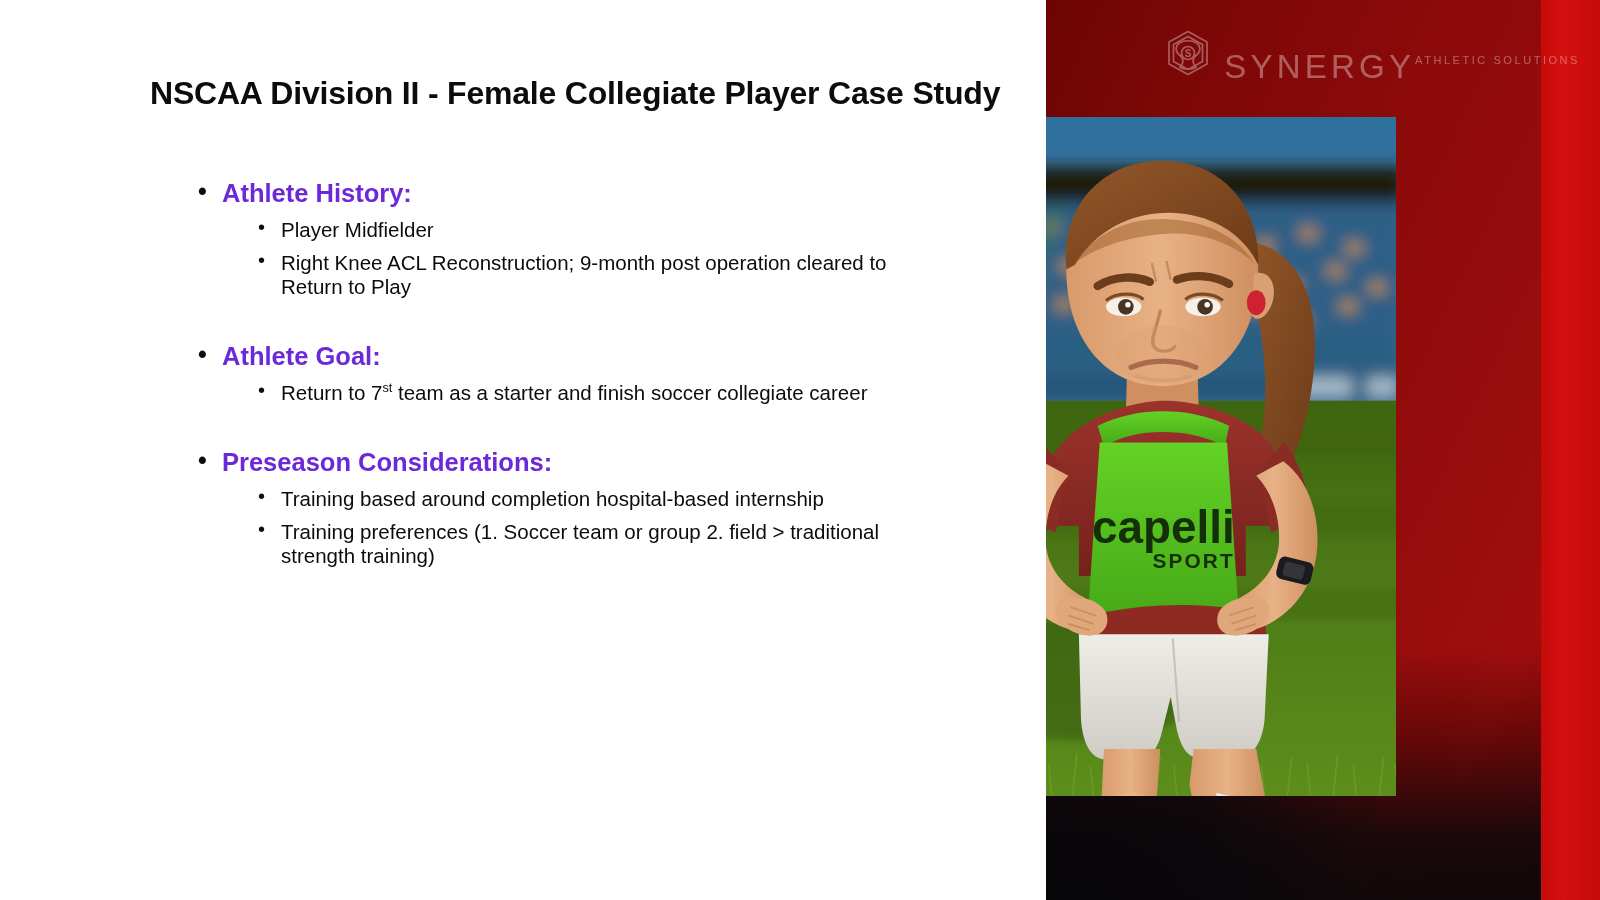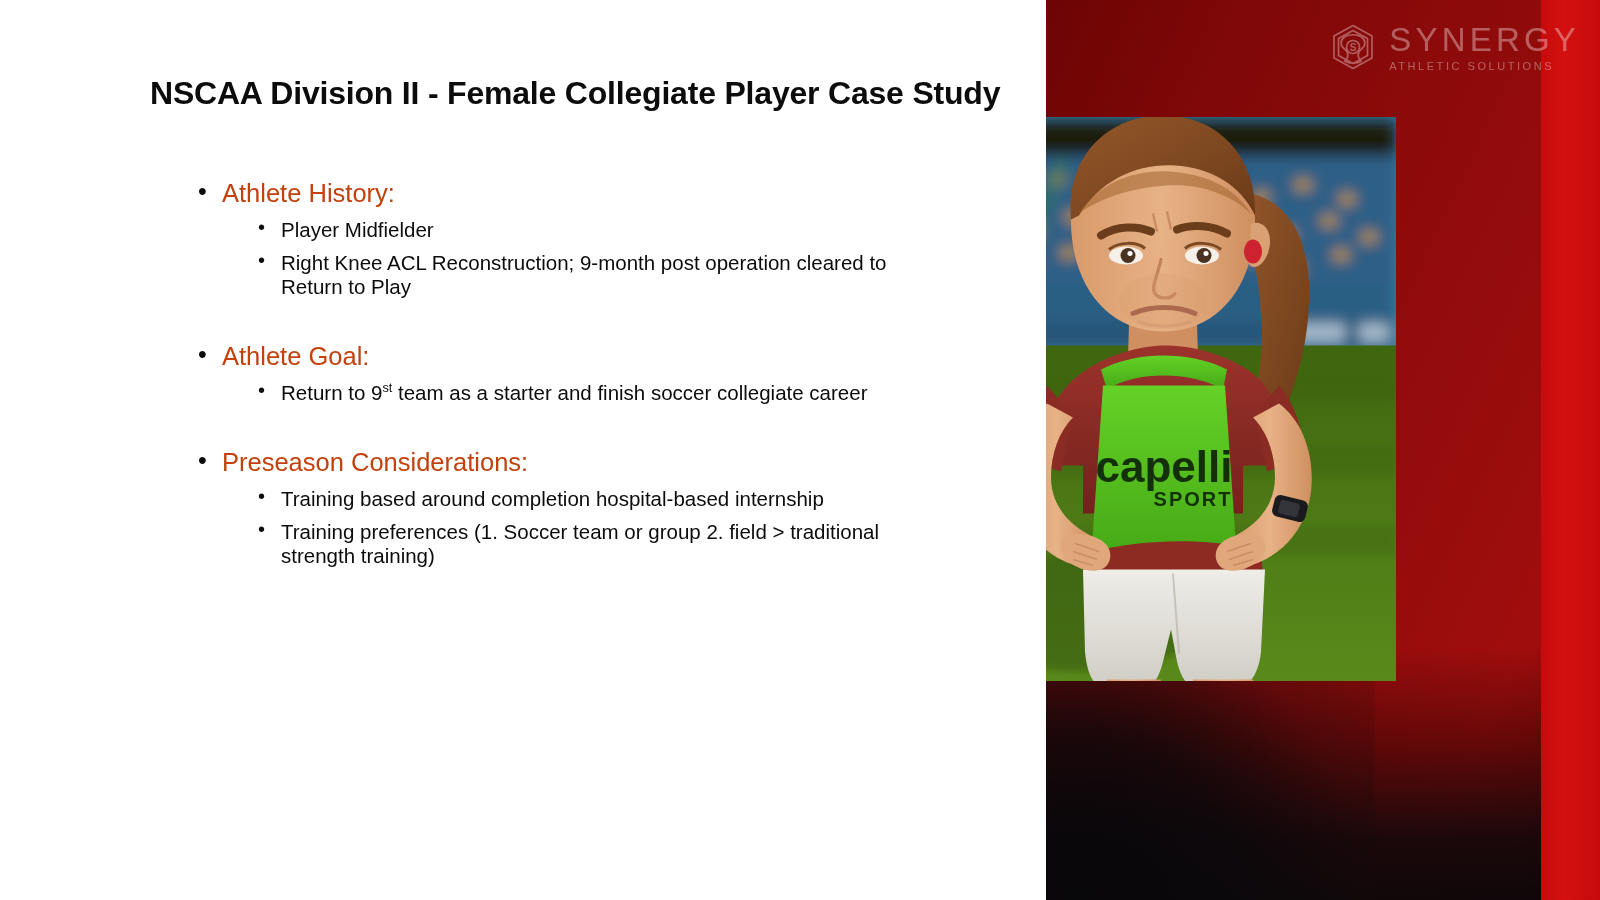--- a/index.html
+++ b/index.html
@@ -76,21 +76,21 @@
   .logo {
     position: absolute;
     top: 22px;
     right: 20px;
     display: flex;
     align-items: center;
     gap: 11px;
     opacity: 0.40;
   }
   .logo-mark { width: 50px; height: 50px; display: block; }
-  .logo-text { display: flex; flex-direction: column; line-height: 1; }
+  .logo-text { display: flex; flex-direction: row; line-height: 1; margin-top: 28px; }
   .logo-name {
     font-size: 33px;
     letter-spacing: 4.2px;
     color: #f2dede;
     font-weight: 400;
   }
   .logo-sub {
     font-size: 11px;
     letter-spacing: 2.55px;
     color: #f2dede;
@@ -118,23 +118,24 @@
     top: 178px;
     width: 790px;
   }
   .group { margin-bottom: 0; }
   .group + .group { margin-top: 42px; }
 
   .b1 {
     position: relative;
     padding-left: 72px;
     font-size: 25.5px;
-    color: #c2410c;
+    color: #6d28d9;
     line-height: 1.22;
     margin-bottom: 8px;
+    font-weight: bold;
   }
   .b1::before {
     content: "\2022";
     position: absolute;
     left: 48px;
     top: -2px;
     font-size: 25px;
     color: #0c0c0c;
   }
 
@@ -155,21 +156,21 @@
     color: #0c0c0c;
   }
   .b2 sup { font-size: 0.62em; vertical-align: super; }
 
   
   .photo {
     position: absolute;
     left: 961px;
     top: 117px;
     width: 435px;
-    height: 564px;
+    height: 679px;
     overflow: hidden;
     background: #2f6f96;
     text-align: center;
   }
   .photo svg { display: block; width: 100%; height: 100%; }
 </style>
 </head>
 <body>
 
 <div id="slide">
@@ -453,21 +454,21 @@
   <div class="body-area">
 
     <div class="group">
       <div class="b1">Athlete History:</div>
       <div class="b2">Player Midfielder</div>
       <div class="b2">Right Knee ACL Reconstruction; 9-month post operation cleared to Return to Play</div>
     </div>
 
     <div class="group">
       <div class="b1">Athlete Goal:</div>
-      <div class="b2"><span>Return to 9</span><sup>st</sup><span> team as a starter  and finish soccer collegiate career</span></div>
+      <div class="b2"><span>Return to 7</span><sup>st</sup><span> team as a starter  and finish soccer collegiate career</span></div>
     </div>
 
     <div class="group">
       <div class="b1">Preseason Considerations:</div>
       <div class="b2">Training based around completion hospital-based internship</div>
       <div class="b2">Training preferences (1. Soccer team or group 2. field &gt; traditional strength training)</div>
     </div>
 
   </div>
 

